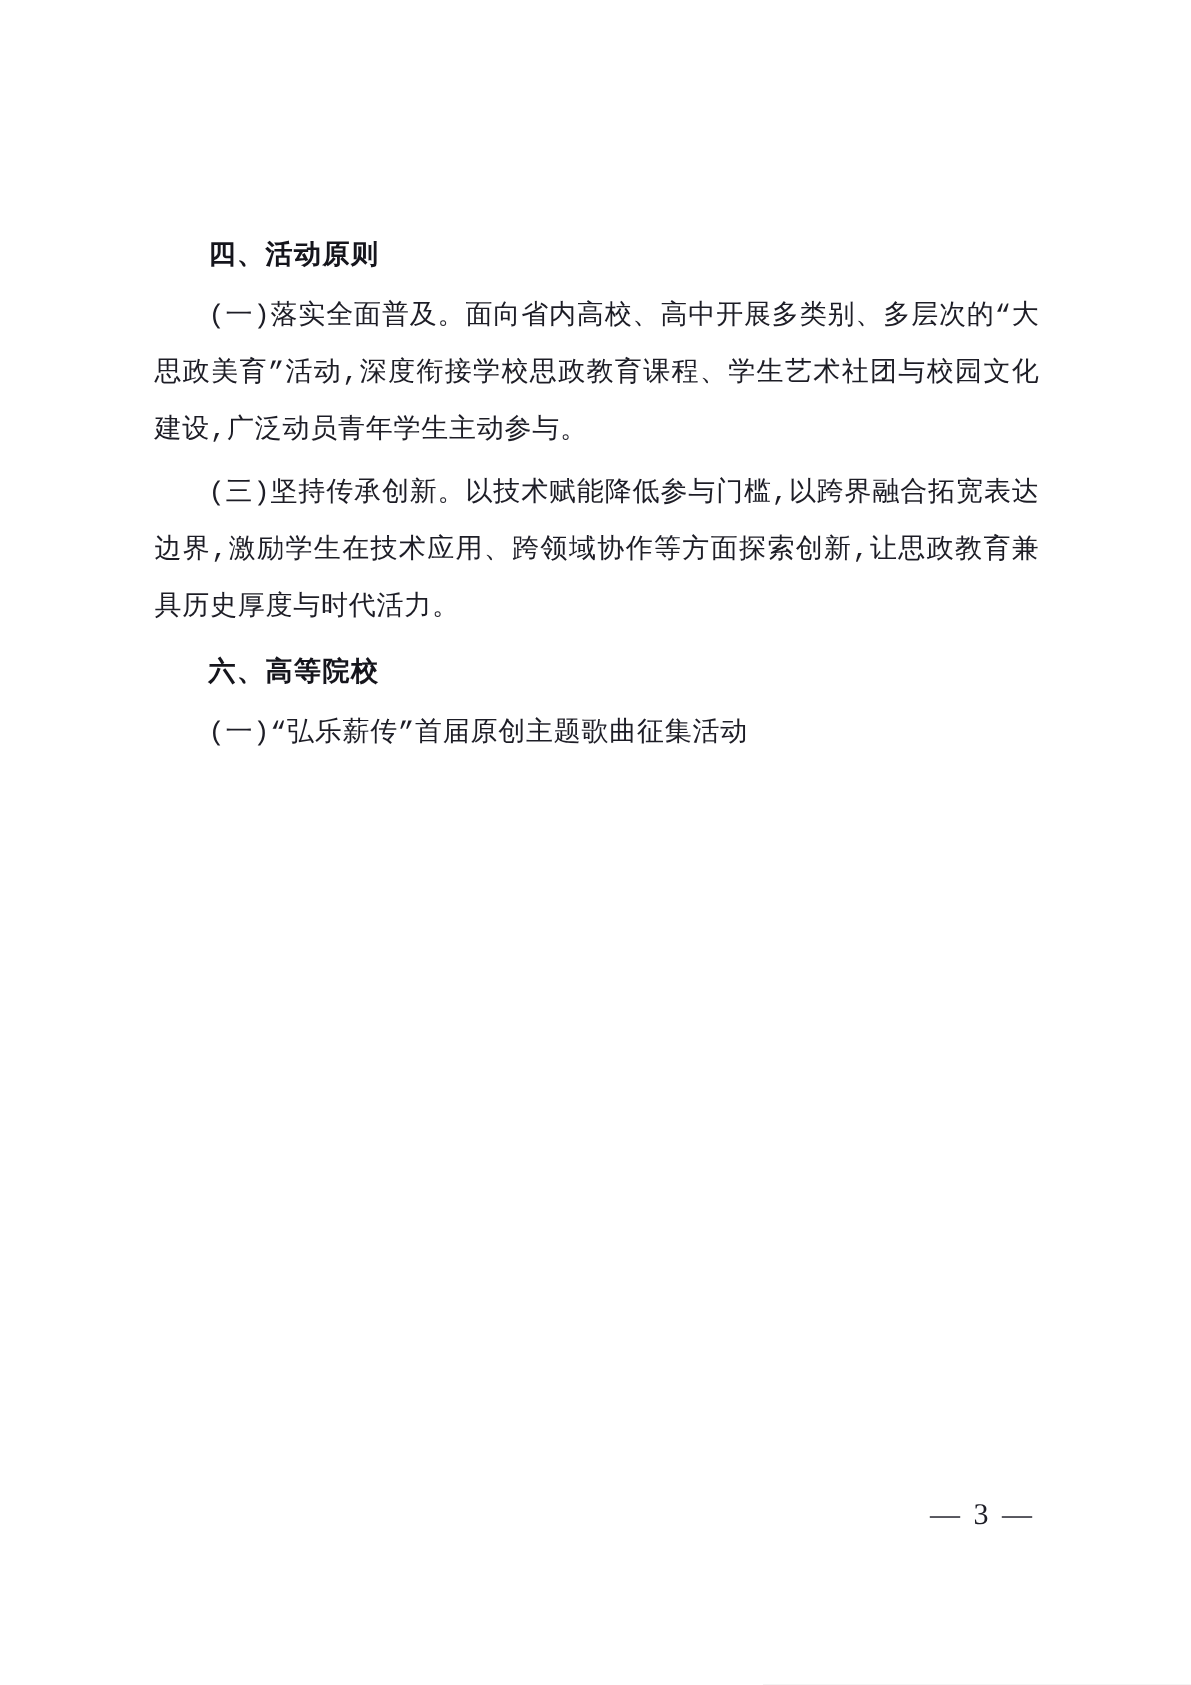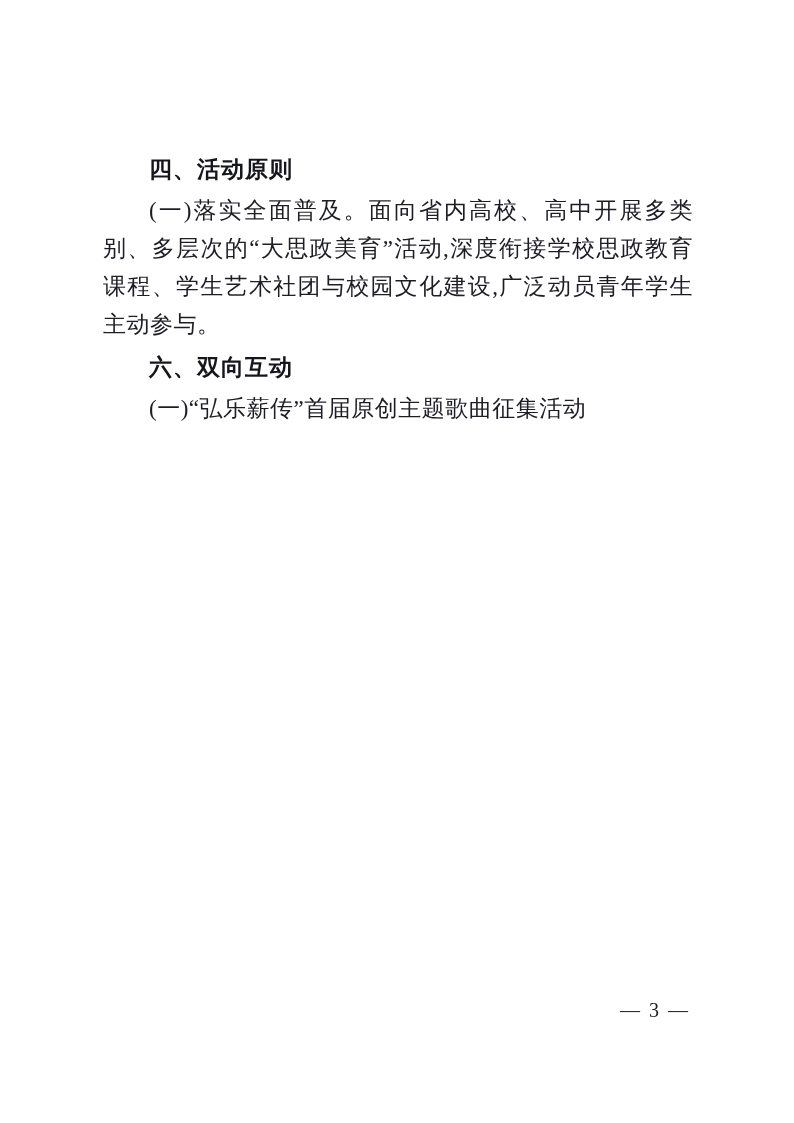--- a/index.html
+++ b/index.html
@@ -15,30 +15,31 @@
     background: #ffffff;
     overflow: hidden;
     font-family: "Liberation Serif", "DejaVu Serif", serif;
     color: #1d1d26;
   }
   .content {
     position: absolute;
     left: 103px;
     top: 150px;
     width: 590px;
-    font-size: 23px;
+    font-size: 18px;
     line-height: 38px;
   }
   .block {
     margin: 0;
     text-indent: 2em;
     text-align: justify;
     text-align-last: left;
     text-justify: inter-character;
     letter-spacing: 0.5px;
+    font-family: Liberation Mono, monospace;
   }
   .block + .block {
     margin-top: 4px;
   }
   .block.heading {
     font-family: "Liberation Sans", "DejaVu Sans", sans-serif;
     font-weight: 700;
     color: #15151c;
     letter-spacing: 1px;
     text-align: left;
@@ -59,17 +60,18 @@
     font-family: "Liberation Serif", "DejaVu Serif", serif;
   }
 </style>
 </head>
 <body>
 
 <div class="page">
   <div class="content">
     <p class="block heading">四、活动原则</p>
     <p class="block paragraph">(一)落实全面普及。面向省内高校、高中开展多类别、多层次的“大思政美育”活动,深度衔接学校思政教育课程、学生艺术社团与校园文化建设,广泛动员青年学生主动参与。</p>
-    <p class="block heading">六、双向互动</p>
+    <p class="block paragraph">(三)坚持传承创新。以技术赋能降低参与门槛,以跨界融合拓宽表达边界,激励学生在技术应用、跨领域协作等方面探索创新,让思政教育兼具历史厚度与时代活力。</p>
+    <p class="block heading">六、高等院校</p>
     <p class="block subheading">(一)“弘乐薪传”首届原创主题歌曲征集活动</p>
   </div>
   <div class="page-footer">— 3 —</div>
 </div>
 
 </body></html>

